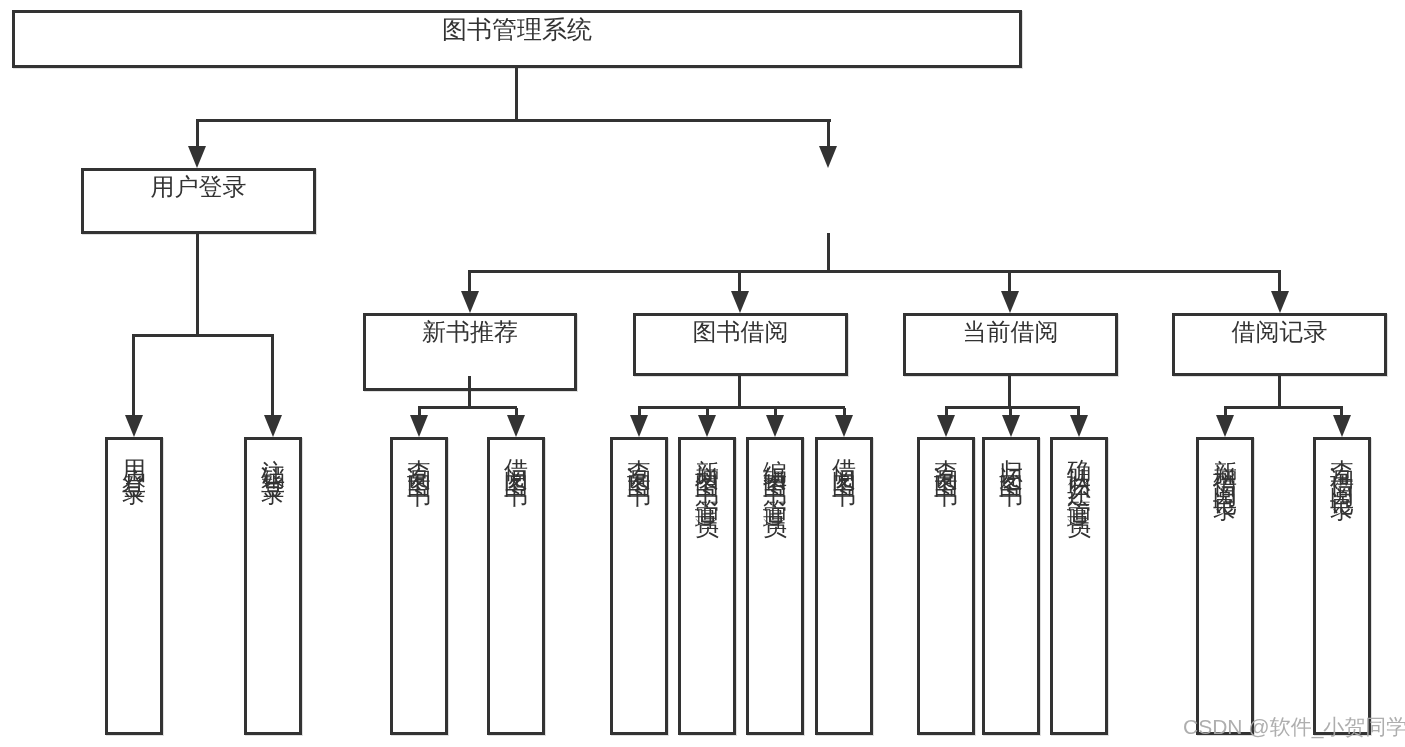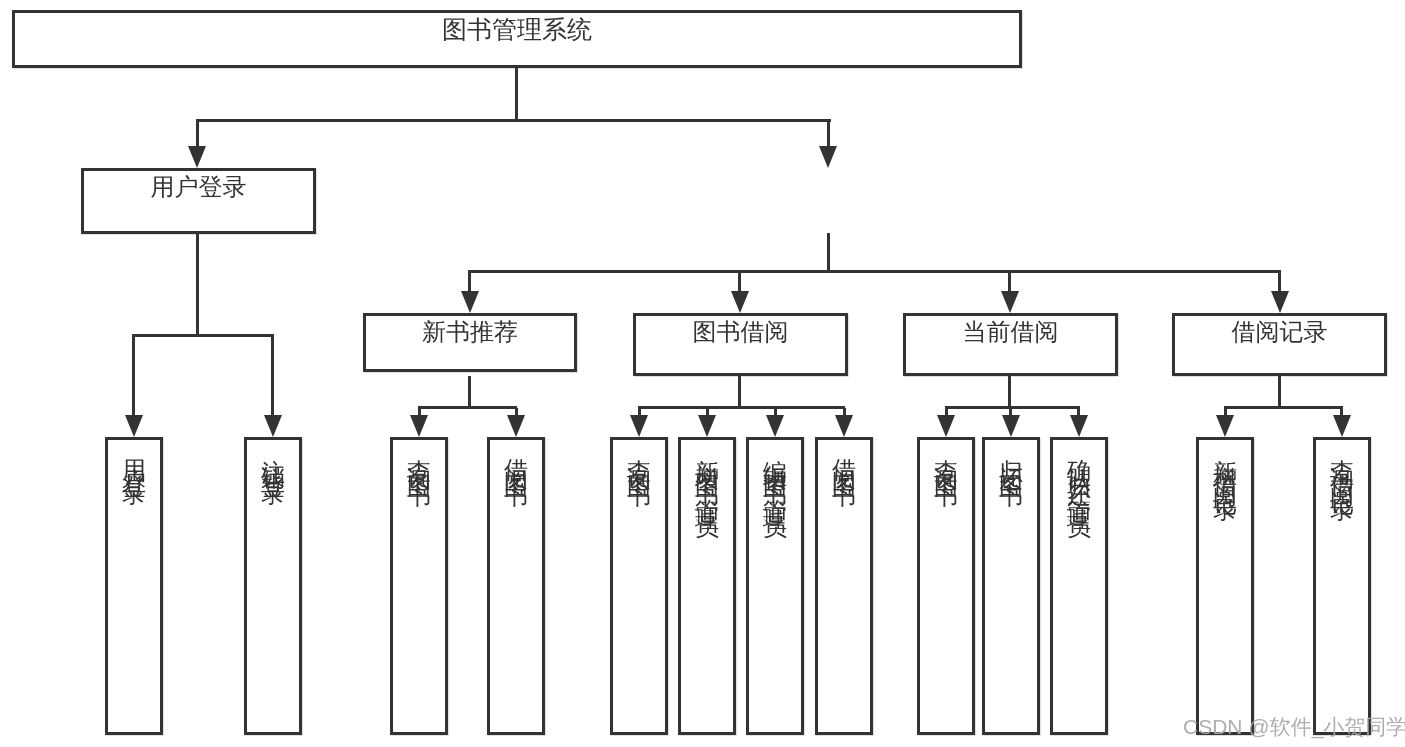--- a/index.html
+++ b/index.html
@@ -68,21 +68,21 @@
   <div class="hline" style="left:468px;top:270px;width:813px"></div>
   <div class="vline" style="left:468px;top:272px;height:21px"></div>
   <div class="ah" style="left:461px;top:291px"></div>
   <div class="vline" style="left:738px;top:272px;height:21px"></div>
   <div class="ah" style="left:731px;top:291px"></div>
   <div class="vline" style="left:1008px;top:272px;height:21px"></div>
   <div class="ah" style="left:1001px;top:291px"></div>
   <div class="vline" style="left:1278px;top:272px;height:21px"></div>
   <div class="ah" style="left:1271px;top:291px"></div>
 
-  <div class="box" style="left:363px;top:313px;width:214px;height:59px">
+  <div class="box" style="left:363px;top:313px;width:214px;height:78px">
     <span class="hlabel">新书推荐</span>
   </div>
   <div class="box" style="left:903px;top:313px;width:215px;height:63px">
     <span class="hlabel">当前借阅</span>
   </div>
   <div class="box" style="left:633px;top:313px;width:215px;height:63px">
     <span class="hlabel">图书借阅</span>
   </div>
   <div class="box" style="left:1172px;top:313px;width:215px;height:63px">
     <span class="hlabel">借阅记录</span>

